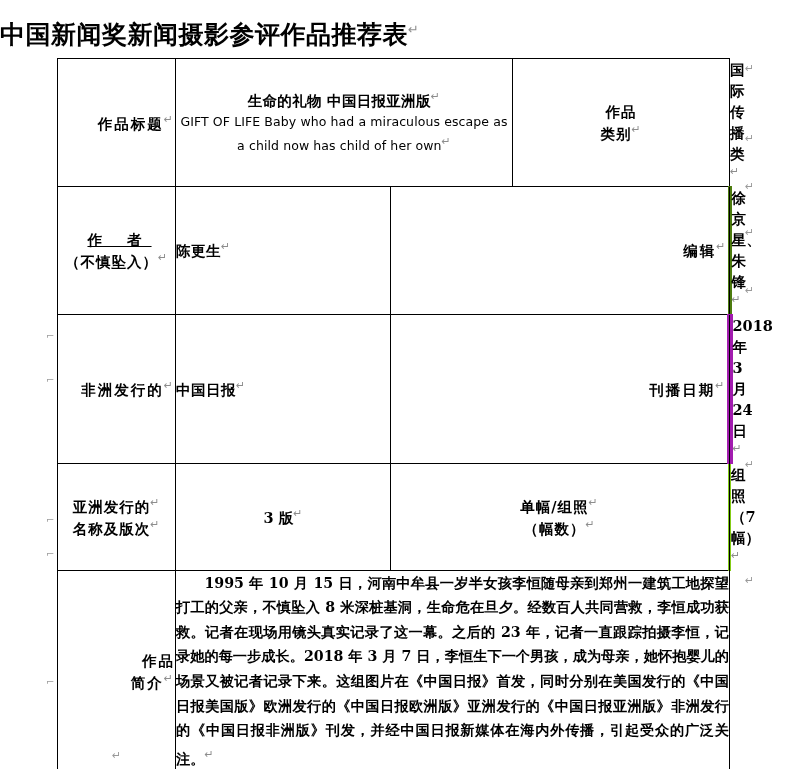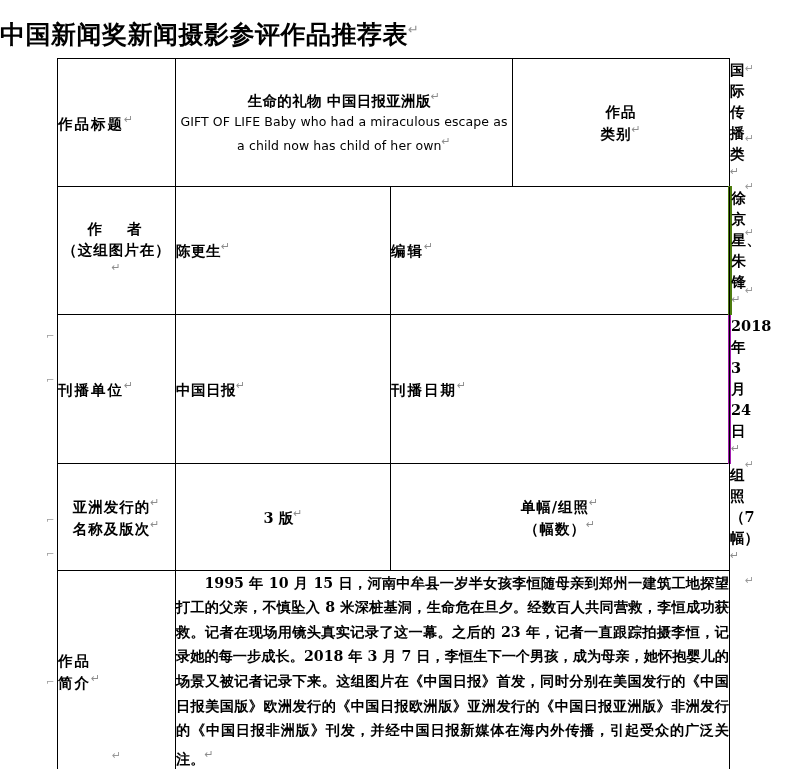--- a/index.html
+++ b/index.html
@@ -58,21 +58,21 @@
   table.form td {
     border: 1px solid #000000;
     padding: 0;
     vertical-align: middle;
     font-size: 14.5px;
     line-height: 1.45;
   }
 
   
   .lbl {
-    text-align: left;
+    text-align: right;
     font-weight: 700;
     font-size: 16px;
     letter-spacing: 2px;
     line-height: 1.5;
     padding: 3px 2px;
     margin-top: 44px;
   }
   .lbl-sm {
     text-align: center;
     font-weight: 700;
@@ -113,20 +113,21 @@
     line-height: 1.62;
     letter-spacing: 0.1px;
     margin-top: 1px;
   }
 
   
   .spaced {
     display: inline-block;
     letter-spacing: 10px;
     padding-left: 6px;
+    text-decoration: underline;
   }
 
   
   .body-cell {
     padding: 5px 8px 6px 8px;
     vertical-align: top;
   }
   .para {
     font-family: "DejaVu Serif", "Liberation Serif", serif;
     font-weight: 700;
@@ -192,57 +193,57 @@
         <span>类别</span><span class="pilcrow">↵</span>
       </td>
       <td class="val">
         <span>国际传播类</span><span class="pilcrow">↵</span>
       </td>
     </tr>
 
     <tr>
       <td class="lbl-sm" style="height:48px">
         <span class="spaced">作  者</span><br>
-        <span>（这组图片在）</span><span class="pilcrow">↵</span>
+        <span>（不慎坠入）</span><span class="pilcrow">↵</span>
       </td>
       <td class="val">
         <span>陈更生</span><span class="pilcrow">↵</span>
       </td>
       <td class="lbl" colspan="2" style="width:122px; border-right:4px solid #4d7c0f">
         <span>编辑</span><span class="pilcrow">↵</span>
       </td>
       <td class="val">
         <span>徐京星、朱锋</span><span class="pilcrow">↵</span>
       </td>
     </tr>
 
     <tr>
       <td class="lbl" style="height:46px">
-        <span>刊播单位</span><span class="pilcrow">↵</span>
+        <span>非洲发行的</span><span class="pilcrow">↵</span>
       </td>
       <td class="val">
         <span>中国日报</span><span class="pilcrow">↵</span>
       </td>
-      <td class="lbl" colspan="2" style="border-right:3px solid #a21caf">
+      <td class="lbl" colspan="2" style="border-right:6px solid #a21caf">
         <span>刊播日期</span><span class="pilcrow">↵</span>
       </td>
       <td class="val-normal">
         <span>2018 年 3 月 24 日</span><span class="pilcrow">↵</span>
       </td>
     </tr>
 
     <tr>
       <td class="lbl-sm" style="height:57px">
         <span>亚洲发行的</span><span class="pilcrow">↵</span><br>
         <span>名称及版次</span><span class="pilcrow">↵</span>
       </td>
       <td class="val-normal">
         <span>3 版</span><span class="pilcrow">↵</span>
       </td>
-      <td class="lbl-sm" colspan="2" style="border-right:1px solid #84cc16">
+      <td class="lbl-sm" colspan="2" style="border-right:3px solid #84cc16">
         <span>单幅/组照</span><span class="pilcrow">↵</span><br>
         <span>（幅数）</span><span class="pilcrow">↵</span>
       </td>
       <td class="val-normal">
         <span>组照（7 幅）</span><span class="pilcrow">↵</span>
       </td>
     </tr>
 
     <tr>
       <td class="lbl" style="height:164px">

